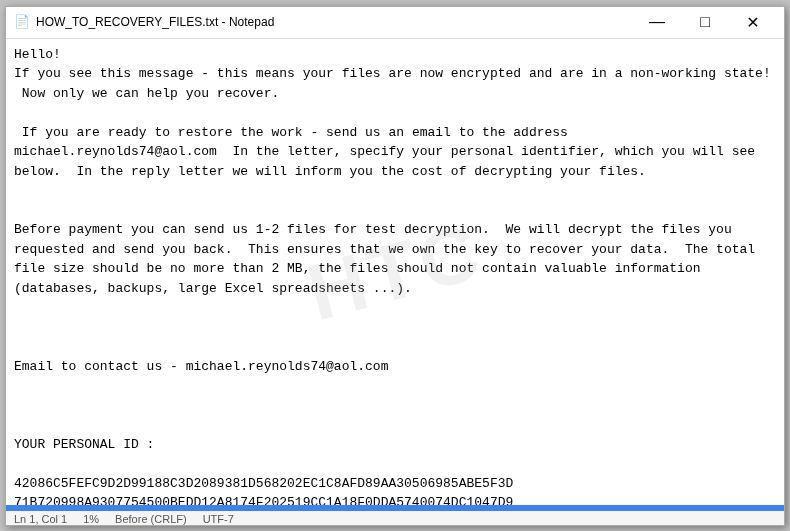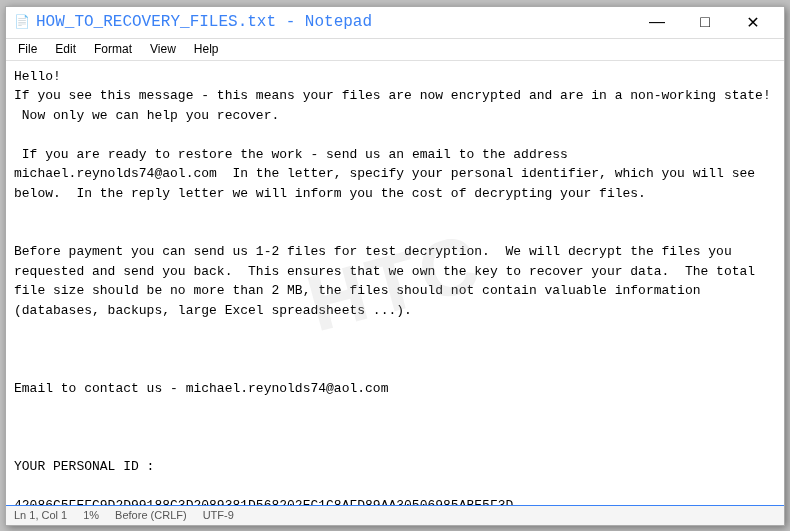--- a/index.html
+++ b/index.html
@@ -36,23 +36,23 @@
       display: flex;
       align-items: center;
       gap: 6px;
       flex: 1;
     }
     .title-icon {
       width: 16px;
       height: 16px;
     }
     .title-text {
-      font-family: Liberation Mono, monospace;
-      font-size: 16px;
-      color: #3b82f6;
+      font-family: Liberation Sans, sans-serif;
+      font-size: 12px;
+      color: #000000;
     }
     .window-controls {
       display: flex;
       align-items: center;
       gap: 2px;
     }
     .win-btn {
       width: 46px;
       height: 32px;
       display: flex;
@@ -110,23 +110,23 @@
       font-weight: bold;
       color: rgba(180, 180, 180, 0.18);
       pointer-events: none;
       user-select: none;
       white-space: nowrap;
       letter-spacing: 4px;
     }
     .status-bar {
       height: 20px;
       background: #f5f5f5;
-      border-top: 1px solid #3b82f6;
+      border-top: 6px solid #3b82f6;
       display: flex;
-      align-items: center;
+      align-items: flex-end;
       padding: 0 8px;
       font-family: 'Segoe UI', Arial, sans-serif;
       font-size: 11px;
       color: #555;
       gap: 16px;
     }
   </style>
 </head>
 <body>
 
@@ -137,27 +137,20 @@
       <span class="title-icon">📄</span>
       <span class="title-text">HOW_TO_RECOVERY_FILES.txt - Notepad</span>
     </div>
     <div class="window-controls">
       <button class="win-btn">—</button>
       <button class="win-btn">□</button>
       <button class="win-btn close">✕</button>
     </div>
   </div>
 
-  <div class="menubar">
-    <span class="menu-item">File</span>
-    <span class="menu-item">Edit</span>
-    <span class="menu-item">Format</span>
-    <span class="menu-item">View</span>
-    <span class="menu-item">Help</span>
-  </div>
 
   <div class="content-area">
     <div class="watermark">HTC</div>
     <pre class="text-content">Hello!
 If you see this message - this means your files are now encrypted and are in a non-working state!
  Now only we can help you recover.
 
  If you are ready to restore the work - send us an email to the address
 michael.reynolds74@aol.com  In the letter, specify your personal identifier, which you will see
 below.  In the reply letter we will inform you the cost of decrypting your files.
@@ -181,15 +174,15 @@
 349E1E1D22DE37898388DFD425548866200134DAF789F6420DCF47C787B55EF3
 AA49DD537104CFEA7C99017FF27A9B1BCA309E796A9DEAF50C89FA3A57AE10C2
 A37C52B72349BD9A4269E3007675BD9CCFF3A2340AA119F4B1A971A12AEAE6F5
 D8031861F8DEF67A08251E8C96908C40EB9E6D9D3BD8A2D216D29AC38A2B4059</pre>
   </div>
 
   <div class="status-bar">
     <span>Ln 1, Col 1</span>
     <span>1%</span>
     <span>Before (CRLF)</span>
-    <span>UTF-9</span>
+    <span>UTF-7</span>
   </div>
 </div>
 
 </body></html>

